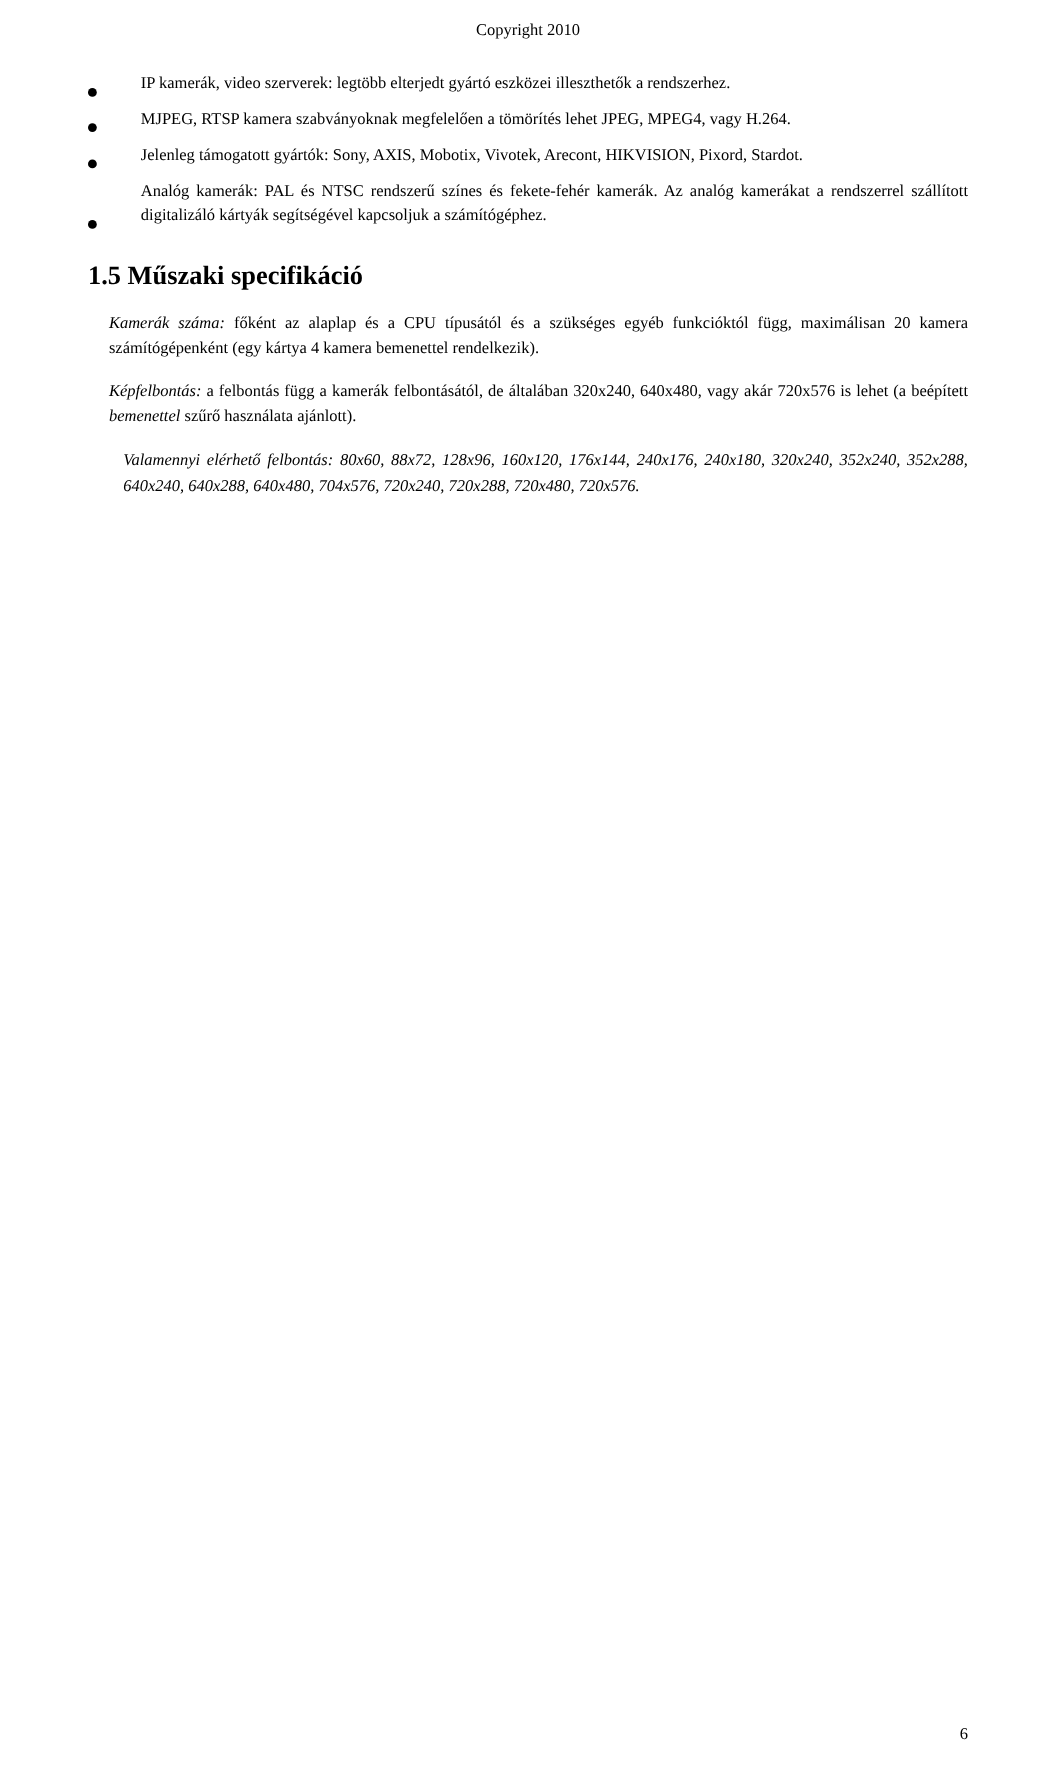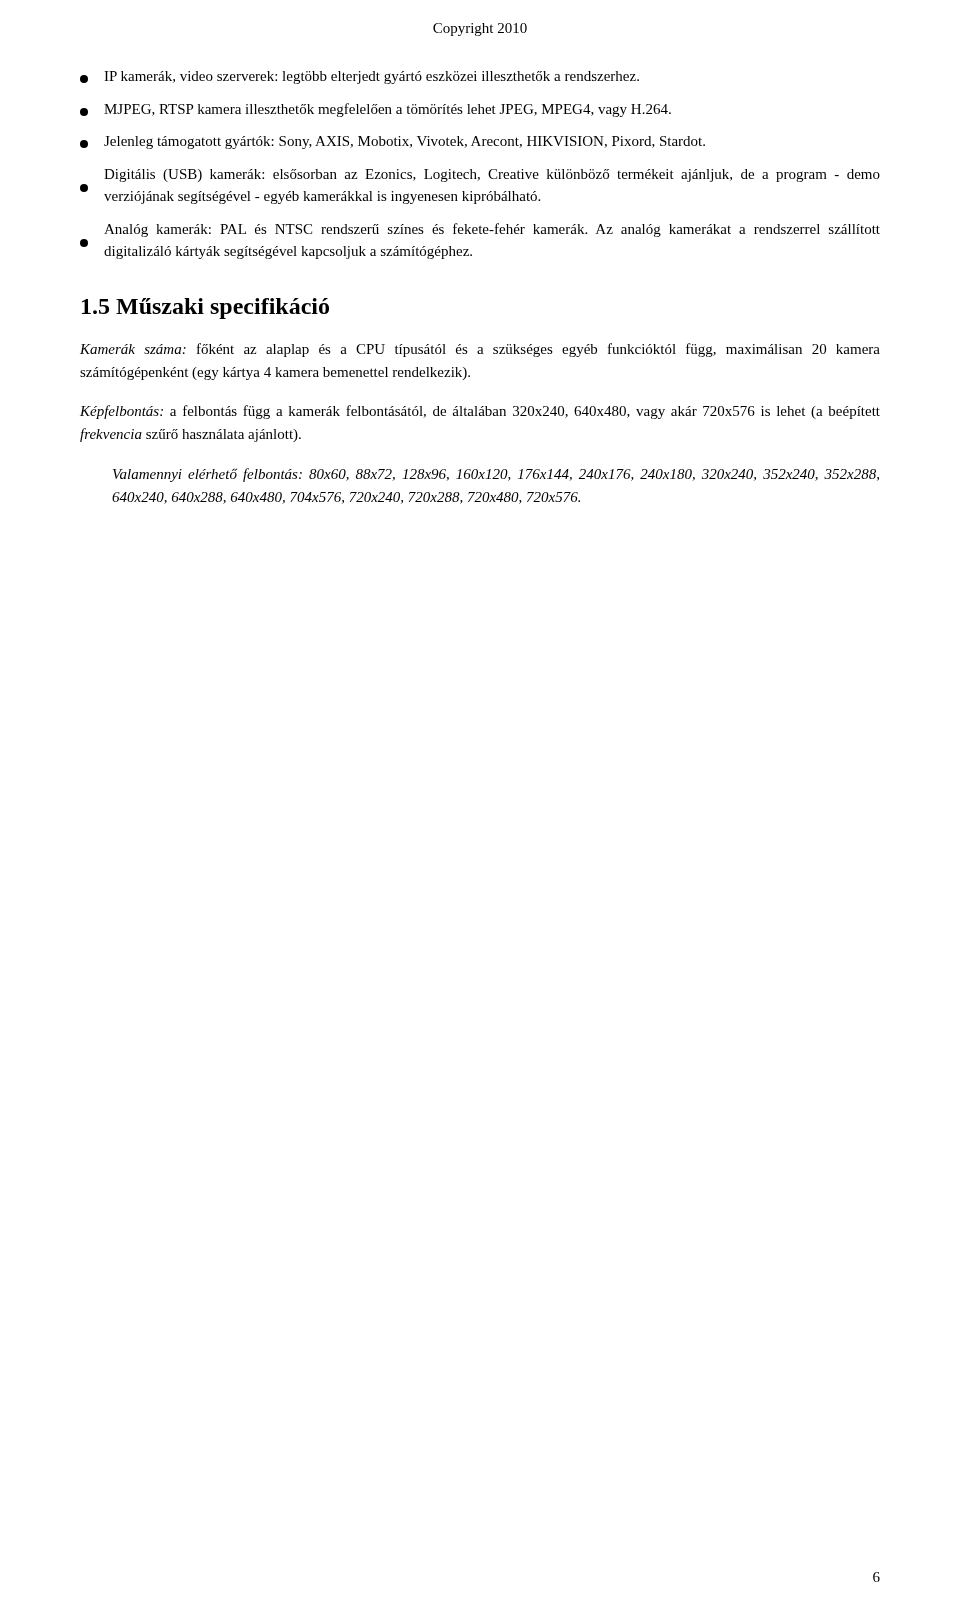--- a/index.html
+++ b/index.html
@@ -33,23 +33,24 @@
     }
 
     .bullet-list {
       list-style: none;
       padding: 0;
       margin: 0 0 10px 0;
     }
 
     .bullet-list li {
       display: flex;
-      align-items: center;
+      align-items: flex-end;
       margin-bottom: 10px;
       line-height: 1.5;
+      gap: 24px;
     }
 
     .bullet-dot {
       display: inline-block;
       width: 8px;
       height: 8px;
       border-radius: 50%;
       background: #000;
       margin-top: 6px;
       margin-right: 16px;
@@ -64,20 +65,21 @@
     .section-heading {
       font-size: 24px;
       font-weight: bold;
       margin: 30px 0 18px 0;
     }
 
     .body-paragraph {
       text-align: justify;
       line-height: 1.55;
       margin-bottom: 16px;
+      margin-left: 19px;
     }
 
     .indented-paragraph {
       margin-left: 32px;
       text-align: justify;
       line-height: 1.55;
       margin-bottom: 16px;
       font-style: italic;
     }
 
@@ -101,47 +103,43 @@
     <span>Copyright 2010</span>
   </div>
 
   <ul class="bullet-list">
     <li>
       <span class="bullet-dot"></span>
       <span class="bullet-text">IP kamerák, video szerverek: legtöbb elterjedt gyártó eszközei illeszthetők a rendszerhez.</span>
     </li>
     <li>
       <span class="bullet-dot"></span>
-      <span class="bullet-text">MJPEG, RTSP kamera illeszthetők megfelelően a tömörítés lehet JPEG, MPEG4, vagy H.264.</span>
+      <span class="bullet-text">MJPEG, RTSP kamera szabványoknak megfelelően a tömörítés lehet JPEG, MPEG4, vagy H.264.</span>
     </li>
     <li>
       <span class="bullet-dot"></span>
       <span class="bullet-text">Jelenleg támogatott gyártók: Sony, AXIS, Mobotix, Vivotek, Arecont, HIKVISION, Pixord, Stardot.</span>
-    </li>
-    <li>
-      <span class="bullet-dot"></span>
-      <span class="bullet-text">Digitális (USB) kamerák: elsősorban az Ezonics, Logitech, Creative különböző termékeit ajánljuk, de a program - demo verziójának segítségével - egyéb kamerákkal is ingyenesen kipróbálható.</span>
     </li>
     <li>
       <span class="bullet-dot"></span>
       <span class="bullet-text">Analóg kamerák: PAL és NTSC rendszerű színes és fekete-fehér kamerák. Az analóg kamerákat a rendszerrel szállított digitalizáló kártyák segítségével kapcsoljuk a számítógéphez.</span>
     </li>
   </ul>
 
   <div class="section-heading">
     <span>1.5</span>
     <span> <span>Műszaki specifikáció</span></span>
   </div>
 
   <p class="body-paragraph">
     <span class="italic-term">Kamerák száma:</span><span> főként az alaplap és a CPU típusától és a szükséges egyéb funkcióktól függ, maximálisan 20 kamera számítógépenként (egy kártya 4 kamera bemenettel rendelkezik).</span>
   </p>
 
   <p class="body-paragraph">
-    <span class="italic-term">Képfelbontás:</span><span> a felbontás függ a kamerák felbontásától, de általában 320x240, 640x480, vagy akár 720x576 is lehet (a beépített </span><span class="italic-term">frekvencia</span><span> szűrő használata ajánlott).</span>
+    <span class="italic-term">Képfelbontás:</span><span> a felbontás függ a kamerák felbontásától, de általában 320x240, 640x480, vagy akár 720x576 is lehet (a beépített </span><span class="italic-term">bemenettel</span><span> szűrő használata ajánlott).</span>
   </p>
 
   <p class="indented-paragraph">Valamennyi elérhető felbontás: 80x60, 88x72, 128x96, 160x120, 176x144, 240x176, 240x180, 320x240, 352x240, 352x288, 640x240, 640x288, 640x480, 704x576, 720x240, 720x288, 720x480, 720x576.</p>
 
 
   <ul class="bullet-list">
   </ul>
 
   <div class="page-number">6</div>
 

